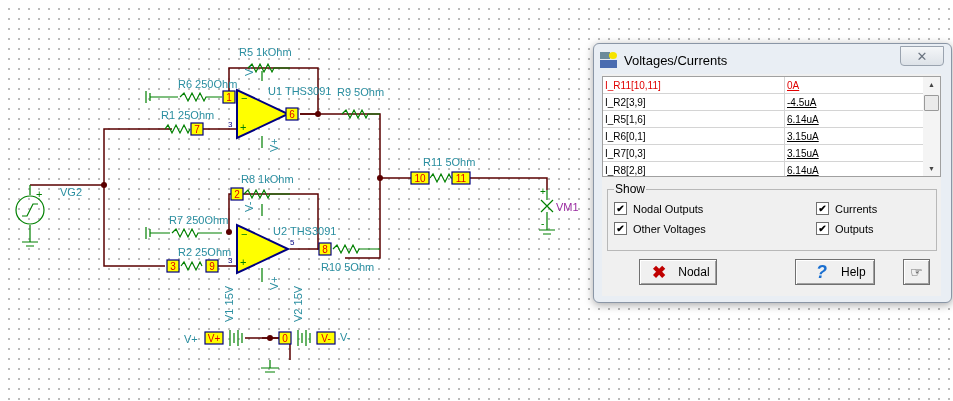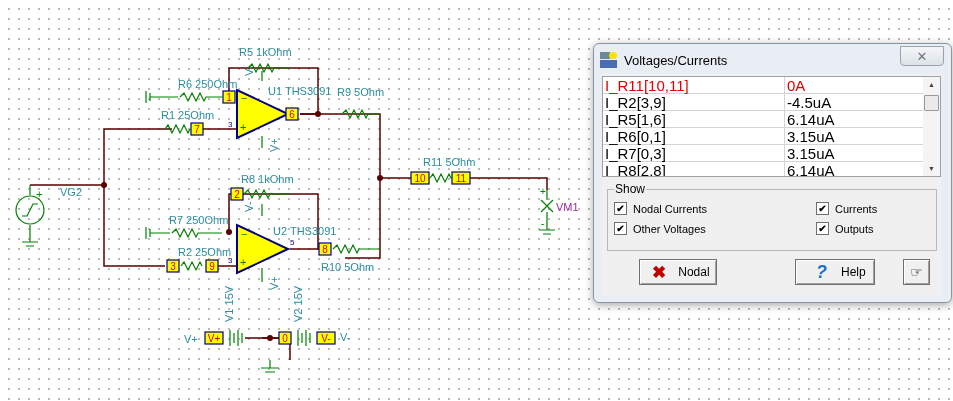--- a/index.html
+++ b/index.html
@@ -19,24 +19,24 @@
     box-shadow:0 2px 8px rgba(0,0,0,0.35);}
   #dlg-title{position:absolute;left:6px;top:6px;height:20px;display:flex;align-items:center;}
   #dlg-title .txt{font-size:13px;color:#000;margin-left:6px;}
   .appicon{width:18px;height:16px;position:relative;}
   #close{position:absolute;right:7px;top:2px;width:42px;height:18px;border:1px solid #9aa3af;
     border-radius:0 0 4px 4px;background:linear-gradient(#f4f6f8,#dde2e8);
     display:flex;align-items:center;justify-content:center;color:#6b7480;font-size:13px;}
   #panel{position:absolute;left:8px;top:30px;width:339px;height:222px;background:#f0f0f0;}
   #grid{position:absolute;left:0;top:2px;width:339px;height:101px;background:#fff;
     border:1px solid #a0a0a0;box-sizing:border-box;overflow:hidden;}
-  table{border-collapse:collapse;font-size:15px;}
+  table{border-collapse:collapse;font-size:10px;}
   td{height:16px;padding:0 2px;border-right:1px solid #d4d4d4;border-bottom:1px solid #d4d4d4;
     white-space:nowrap;line-height:15px;}
-  td.c1{width:177px;} td.c2{width:137px;}
+  td.c1{width:177px;} td.c2{width:137px;text-decoration:underline;}
   tr.sel td{color:#e00000;}
   #vscroll{position:absolute;right:0;top:0;width:17px;height:99px;background:#f4f4f4;}
   .sbtn{width:17px;height:15px;font-size:7px;color:#444;text-align:center;line-height:15px;}
   #thumb{position:absolute;left:1px;top:18px;width:13px;height:14px;background:#eaeaea;
     border:1px solid #9a9a9a;border-radius:1px;}
   #show{position:absolute;left:5px;top:115px;width:328px;height:60px;border:1px solid #b8b8b8;}
   #show .legend{position:absolute;left:6px;top:-8px;background:#f0f0f0;font-size:12px;padding:0 1px;}
   .cb{position:absolute;display:flex;align-items:center;font-size:11px;}
   .cb .box{width:11px;height:11px;border:1px solid #707070;background:#fff;margin-right:6px;
     font-size:10px;line-height:11px;text-align:center;font-weight:bold;}
@@ -241,21 +241,21 @@
         <div class="sbtn">▲</div>
         <div id="thumb"></div>
         <div class="sbtn" style="position:absolute;bottom:0;">▼</div>
       </div>
     </div>
 
     <div id="show">
       <span class="legend">Show</span>
       <label class="cb" style="left:6px;top:12px;">
         <span class="box">✔</span>
-        <span>Nodal Currents</span>
+        <span>Nodal Outputs</span>
       </label>
       <label class="cb" style="left:6px;top:32px;">
         <span class="box">✔</span>
         <span>Other Voltages</span>
       </label>
       <label class="cb" style="left:208px;top:12px;">
         <span class="box">✔</span>
         <span>Currents</span>
       </label>
       <label class="cb" style="left:208px;top:32px;">

